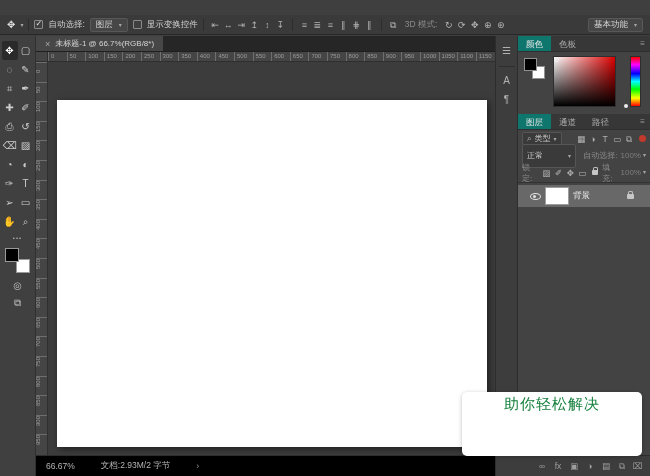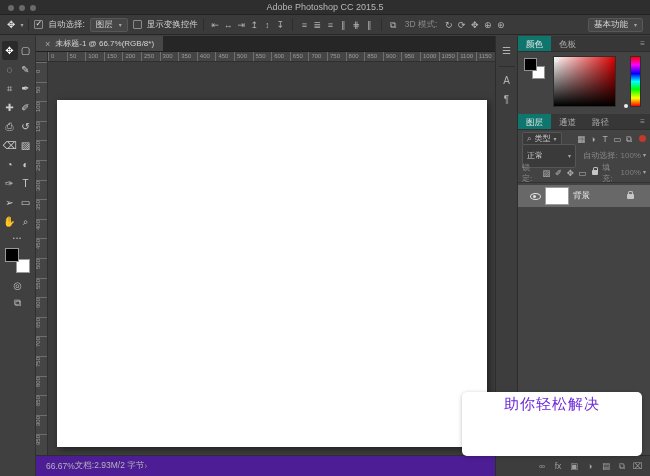--- a/index.html
+++ b/index.html
@@ -51,22 +51,22 @@
   .htick{position:absolute;top:0;height:10px;border-left:1px solid #6e6e6e;padding-left:2px;font-size:6px;color:#9c9c9c;line-height:9px}
   .vruler{position:absolute;left:36px;top:62px;width:12px;bottom:21px;background:#454545;border-right:1px solid #2f2f2f;overflow:hidden}
   .vtick{position:absolute;left:0;width:12px;border-top:1px solid #6e6e6e;font-size:6px;color:#9c9c9c}
   .vtick i{display:block;font-style:normal;transform:rotate(-90deg) translateY(-1px);transform-origin:5px 5px;width:10px}
 
   
   .canvas{position:absolute;left:48px;top:62px;width:447px;bottom:21px;background:#3c3c3c;overflow:hidden}
   .page{position:absolute;left:9px;top:38px;width:430px;height:347px;background:#ffffff;box-shadow:2px 2px 7px rgba(0,0,0,.5)}
 
   
-  .statusbar{position:absolute;left:36px;bottom:0;width:459px;height:21px;background:#4c1d95;border-top:1px solid #2d2d2d;
-             display:flex;align-items:center;font-size:8.5px;color:#b5b5b5;padding:0 10px;}
+  .statusbar{position:absolute;left:36px;bottom:0;width:459px;height:21px;background:#000000;border-top:1px solid #2d2d2d;
+             display:flex;align-items:center;font-size:8.5px;color:#b5b5b5;padding:0 10px;gap:26px}
   .status-arrow{color:#8f8f8f;font-size:9px}
 
   
   .dockstrip{position:absolute;left:495px;top:36px;width:22px;bottom:0;background:#3d3d3d;border-left:1px solid #2d2d2d;
              display:flex;flex-direction:column;align-items:center;padding-top:7px}
   .dockstrip .icon-g{width:18px;line-height:15px;font-size:10px;margin-bottom:4px}
   .dock-div{width:16px;height:1px;background:#2d2d2d;margin:4px 0 6px}
 
   
   .paneldock{position:absolute;left:517px;top:36px;width:133px;bottom:0;background:#434343;border-left:1px solid #2d2d2d}
@@ -104,35 +104,27 @@
   .lname{font-size:8.5px;color:#ececec}
   .layer-row .padlock{margin-left:auto;margin-right:4px}
   .layers-bottom{position:absolute;left:517px;bottom:0;width:133px;height:21px;background:#3d3d3d;border-top:1px solid #2d2d2d;
                  display:flex;align-items:center;justify-content:flex-end;gap:4px;padding:0 6px}
   .layers-bottom .icon-g{width:12px;font-size:8.5px;color:#9f9f9f}
 
   
   .watermark{position:absolute;left:462px;top:392px;width:180px;height:64px;background:#fff;border-radius:5px;z-index:60;
              text-align:center;overflow:hidden;box-shadow:0 1px 4px rgba(0,0,0,.25)}
   .wm-title{font-size:27px;font-weight:bold;line-height:36px;margin-top:1px;letter-spacing:1px}
-  .wm-sub{font-size:15px;color:#6d28d9;line-height:23px;letter-spacing:1px}
+  .wm-sub{font-size:15px;color:#15803d;line-height:23px;letter-spacing:1px}
 </style>
 </head>
 <body>
 
 <div id="app">
 
-  <div class="titlebar">
-    <div class="lights">
-      <span class="light"></span>
-      <span class="light"></span>
-      <span class="light"></span>
-    </div>
-    <span>Adobe Photoshop CC 2015.5</span>
-  </div>
 
   <div class="optionsbar">
     <span class="toolicon">✥</span>
     <span class="caret">▾</span>
     <span class="opt-sep"></span>
     <span class="checkbox checked"></span>
     <span>自动选择:</span>
     <span class="dropdown">
       <span>图层</span>
       <span class="caret">▾</span>

